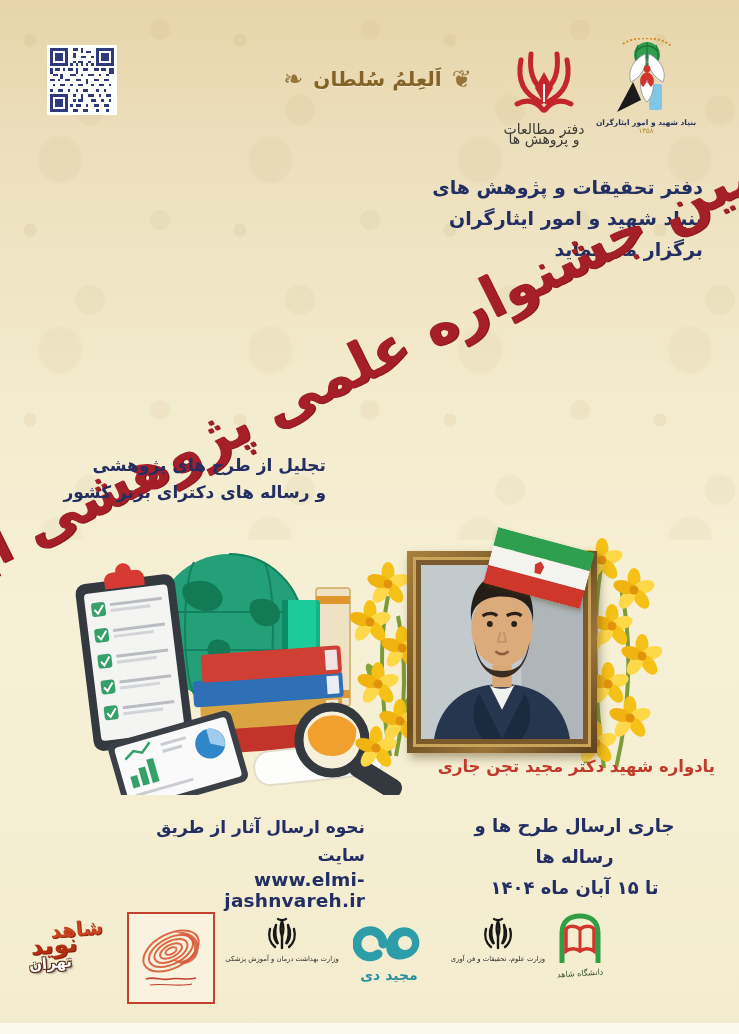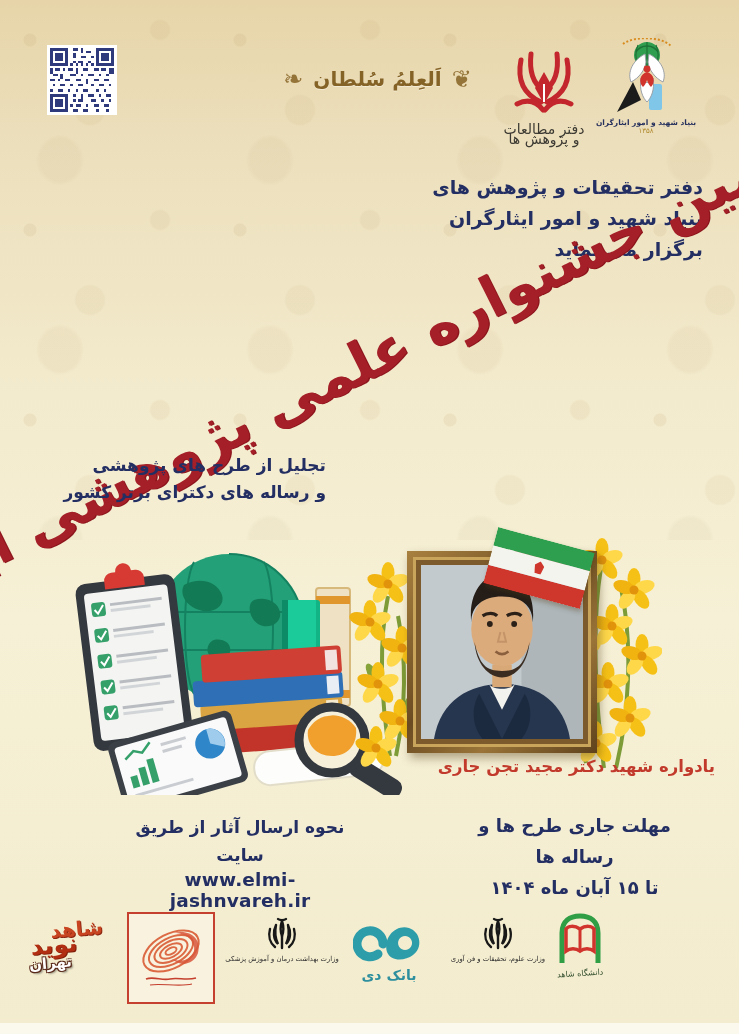--- a/index.html
+++ b/index.html
@@ -57,21 +57,21 @@
     box-shadow:2px 3px 5px rgba(80,60,20,.35);overflow:hidden;}
   .flag .stripe{height:33.33%;}
   .flag .s1{background:#2e9e4f;}
   .flag .s2{background:#f4f4ef;position:relative;}
   .flag .s3{background:#cf372c;}
   .flag .emblem{position:absolute;left:44%;top:15%;width:12px;height:13px;background:#cf372c;
     clip-path:polygon(50% 0,90% 35%,75% 100%,25% 100%,10% 35%);}
   .memorial{left:393px;top:757px;width:286px;text-align:right;font-size:16.5px;font-weight:bold;color:#c23a2c;z-index:7;margin-left:36px;}
   
   .deadline{left:452px;top:810px;width:245px;text-align:center;font-size:18px;font-weight:bold;line-height:31px;}
-  .website{left:115px;top:813px;width:250px;text-align:center;font-weight:bold;}
+  .website{left:115px;top:813px;width:250px;text-align:right;font-weight:bold;}
   .website .l1{font-size:17px;line-height:28px;}
   .website .l2{font-size:18.5px;letter-spacing:.2px;}
   
   .stamp{left:127px;top:912px;width:88px;height:92px;border:2.5px solid #c5402f;background:#f8f2df;
     box-sizing:border-box;display:flex;align-items:center;justify-content:center;}
   .gov-logo{width:104px;display:flex;flex-direction:column;align-items:center;justify-content:space-between;}
   .health{left:230px;top:916px;}
   .science{left:446px;top:916px;}
   .gov-cap{font-size:6.8px;color:#2c2c2c;margin-top:3px;white-space:nowrap;}
   .bank{left:336px;top:922px;width:106px;display:flex;flex-direction:column;align-items:center;}
@@ -328,21 +328,21 @@
     <div class="stripe s1"></div>
     <div class="stripe s2">
         <div class="emblem"></div>
       </div>
     <div class="stripe s3"></div>
   </div>
 
   <div class="abs memorial" dir="rtl">یادواره شهید دکتر مجید تجن جاری</div>
 
   <div class="abs deadline navy" dir="rtl">
-    <div>مهلت جاری طرح ها و رساله ها</div>
+    <div>جاری ارسال طرح ها و رساله ها</div>
     <div>تا ۱۵ آبان ماه ۱۴۰۴</div>
   </div>
 
   <div class="abs website navy">
     <div class="l1" dir="rtl">نحوه ارسال آثار از طریق سایت</div>
     <div class="l2">www.elmi-jashnvareh.ir</div>
   </div>
 
   <div class="abs stamp">
     <svg width="70" height="74" viewBox="0 0 70 74">
@@ -372,21 +372,21 @@
       </g>
     </svg>
     <div class="gov-cap" dir="rtl">وزارت بهداشت درمان و آموزش پزشکی</div>
   </div>
 
   <div class="abs bank">
     <svg width="72" height="44" viewBox="0 0 72 44">
       <path d="M30,22 a13,13 0 1 0 -5,10" stroke="#2d9daa" stroke-width="9" fill="none" stroke-linecap="round"></path>
       <path d="M34,30 C30,14 44,2 56,6 C68,10 70,26 60,33 C52,39 38,40 34,30 Z M52,14 a7,7 0 1 0 0.1,0 Z" fill="#2d9daa" fill-rule="evenodd"></path>
     </svg>
-    <div class="bank-cap" dir="rtl">بانک دی</div>
+    <div class="bank-cap" dir="rtl">مجید دی</div>
   </div>
 
   <div class="abs gov-logo science">
     <svg width="34" height="36" viewBox="0 0 34 36">
       <g stroke="#181818" stroke-width="2.4" fill="none" stroke-linecap="round">
         <path d="M17,5 C15,11 15,15 17,20 C19,15 19,11 17,5"></path>
           <path d="M17,20 V32"></path>
         <path d="M11,9 C8,15 8,23 13,28 C10,22 10,14 11,9"></path>
           <path d="M23,9 C26,15 26,23 21,28 C24,22 24,14 23,9"></path>
         <path d="M5,13 C3,20 5,27 10,31"></path>

